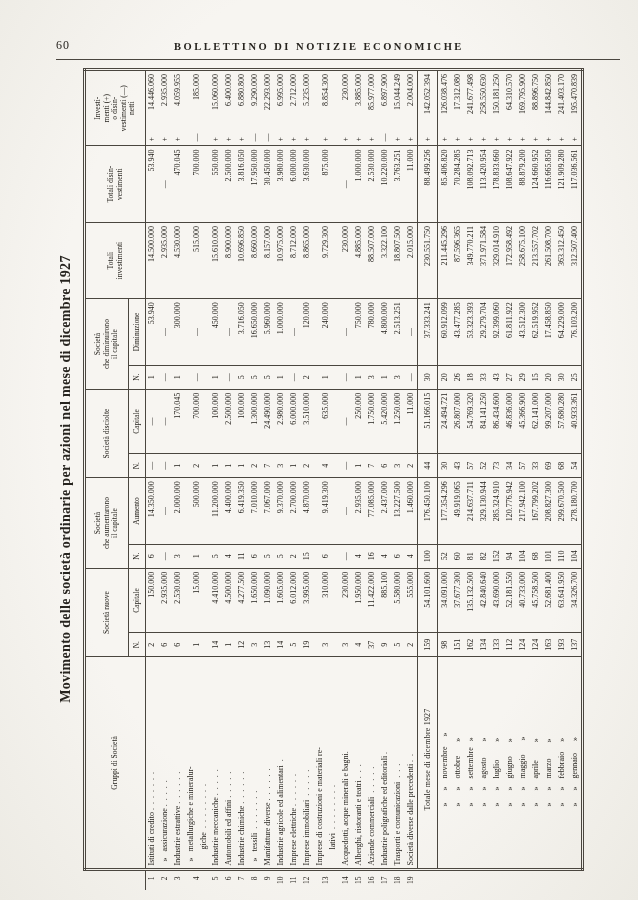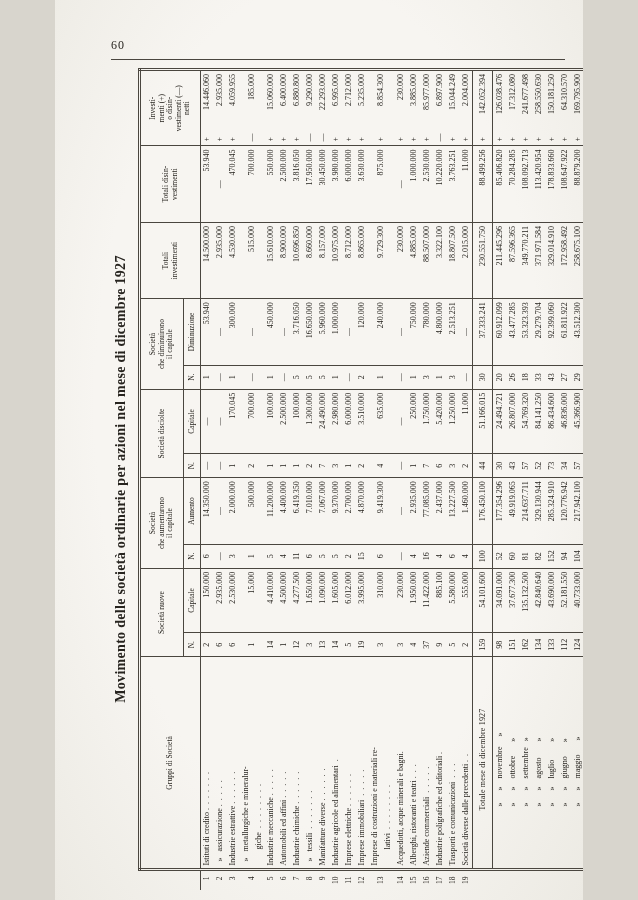--- a/index.html
+++ b/index.html
@@ -1,17 +1,17 @@
 <!DOCTYPE html>
 <html><head>
 <meta charset="utf-8">
 <style>
   html,body{margin:0;padding:0;background:#d8d5cd;}
   #page{
-    position:relative;width:528px;height:900px;margin:0 auto;overflow:hidden;
+    position:relative;width:638px;height:900px;margin:0 auto;overflow:hidden;
     background:#f5f3ee;
     background-image:radial-gradient(ellipse at 50% 45%, #f7f5f1 60%, #eceae3 100%);
     color:#27241f;
     font-family:"Liberation Serif","DejaVu Serif",serif;
   }
   
   #pgnum{position:absolute;left:56px;top:38px;font-size:12px;letter-spacing:1px;}
   #journal{position:absolute;left:0;right:0;top:41px;text-align:center;
     font-size:10.5px;font-weight:bold;letter-spacing:2.5px;}
   #headrule{position:absolute;left:56px;right:18px;top:59px;border-top:1.2px solid #4a463f;}
@@ -49,20 +49,21 @@
   tr.totale td.c1{white-space:pre;padding-left:58px;letter-spacing:.2px;}
   tr.month td.c1{white-space:pre;padding-left:62px;}
   tr.last td{border-bottom:3px double #4a463f;}
   tr.last td.c0{border-bottom:none;}
 </style>
 </head>
 <body>
 
 <div id="page">
   <div id="pgnum">60</div>
+  <div id="journal">BOLLETTINO DI NOTIZIE ECONOMICHE</div>
   <div id="headrule"></div>
 
   <div id="rotwrap">
     <div id="natural">
       <div id="tbltitle">Movimento delle società ordinarie per azioni nel mese di dicembre 1927</div>
 
       <table>
         <colgroup>
           <col style="width:20px">
             <col style="width:212px">

